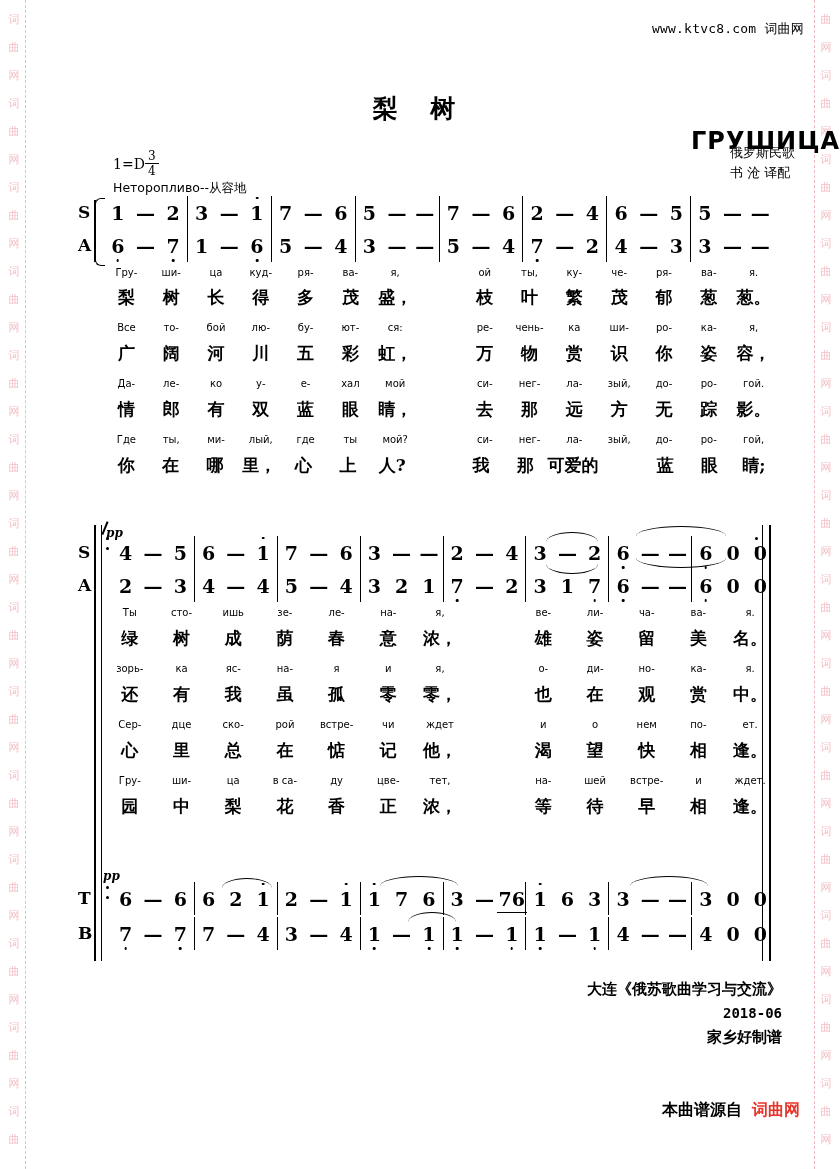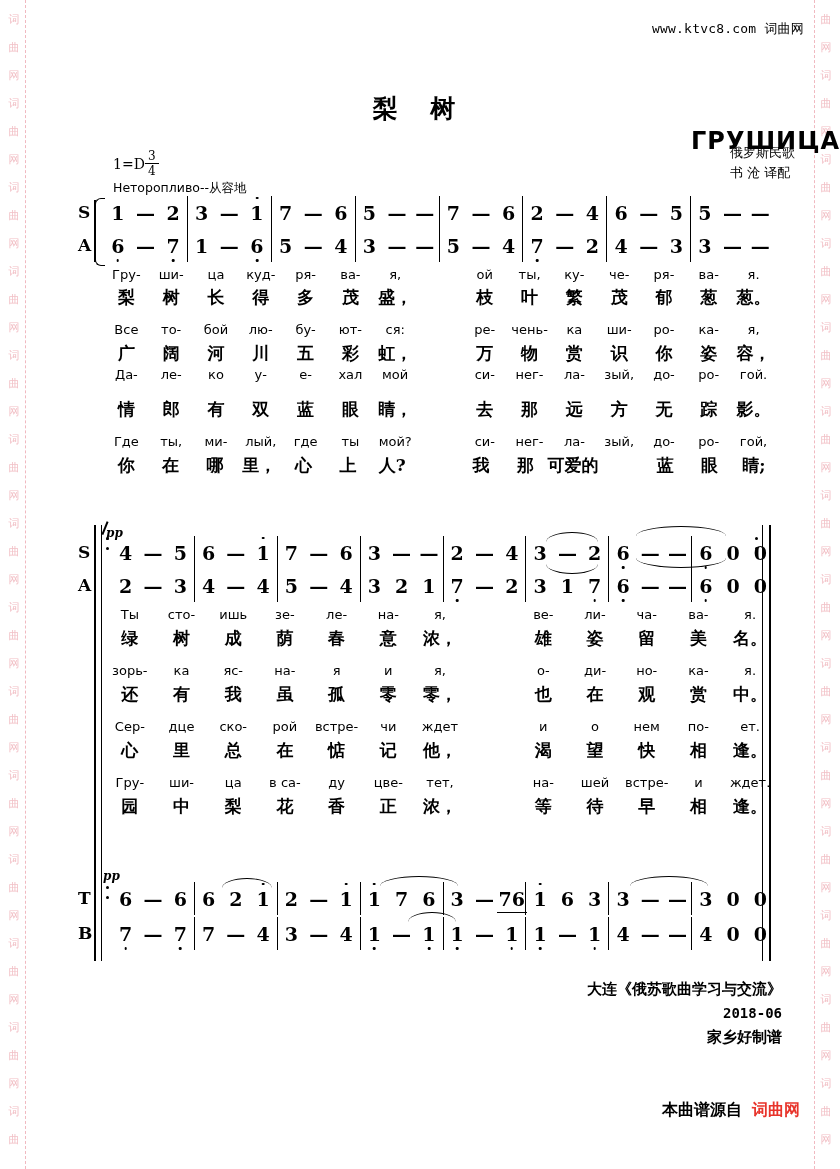--- a/index.html
+++ b/index.html
@@ -86,21 +86,21 @@
   .note .under{
     position:absolute;left:-2px;right:-2px;bottom:-3px;border-bottom:1.7px solid #000;
   }
 
   
   .lyric{
     position:absolute;left:104px;width:672px;
     display:flex;align-items:baseline;
   }
   .lyric .syl{flex:1 1 0;text-align:center;white-space:nowrap;}
-  .lyric.ru{font-size:13px;font-family:"DejaVu Sans", sans-serif;}
+  .lyric.ru{font-size:10px;font-family:"DejaVu Sans", sans-serif;}
   .lyric.cn{font-size:17px;font-weight:bold;font-family:"DejaVu Serif", serif;}
 
   
   .sysline{position:absolute;border-left:2px solid #000;}
   .sysline.thin{border-left-width:1.4px;}
   .brace{
     position:absolute;border:1.6px solid #000;border-right:none;
     border-radius:6px 0 0 6px;width:9px;
   }
   .repeat-dots{position:absolute;width:3px;}
@@ -380,21 +380,21 @@
       <span class="syl">虹，</span>
       <span class="syl"></span>
       <span class="syl">万</span>
       <span class="syl">物</span>
       <span class="syl">赏</span>
       <span class="syl">识</span>
       <span class="syl">你</span>
       <span class="syl">姿</span>
       <span class="syl">容，</span>
     </div>
-  <div class="lyric ru" style="top:171px;">
+  <div class="lyric ru" style="top:182px;">
       <span class="syl">Да-</span>
       <span class="syl">ле-</span>
       <span class="syl">ко</span>
       <span class="syl">у-</span>
       <span class="syl">е-</span>
       <span class="syl">хал</span>
       <span class="syl">мой</span>
       <span class="syl"></span>
       <span class="syl">си-</span>
       <span class="syl">нег-</span>

